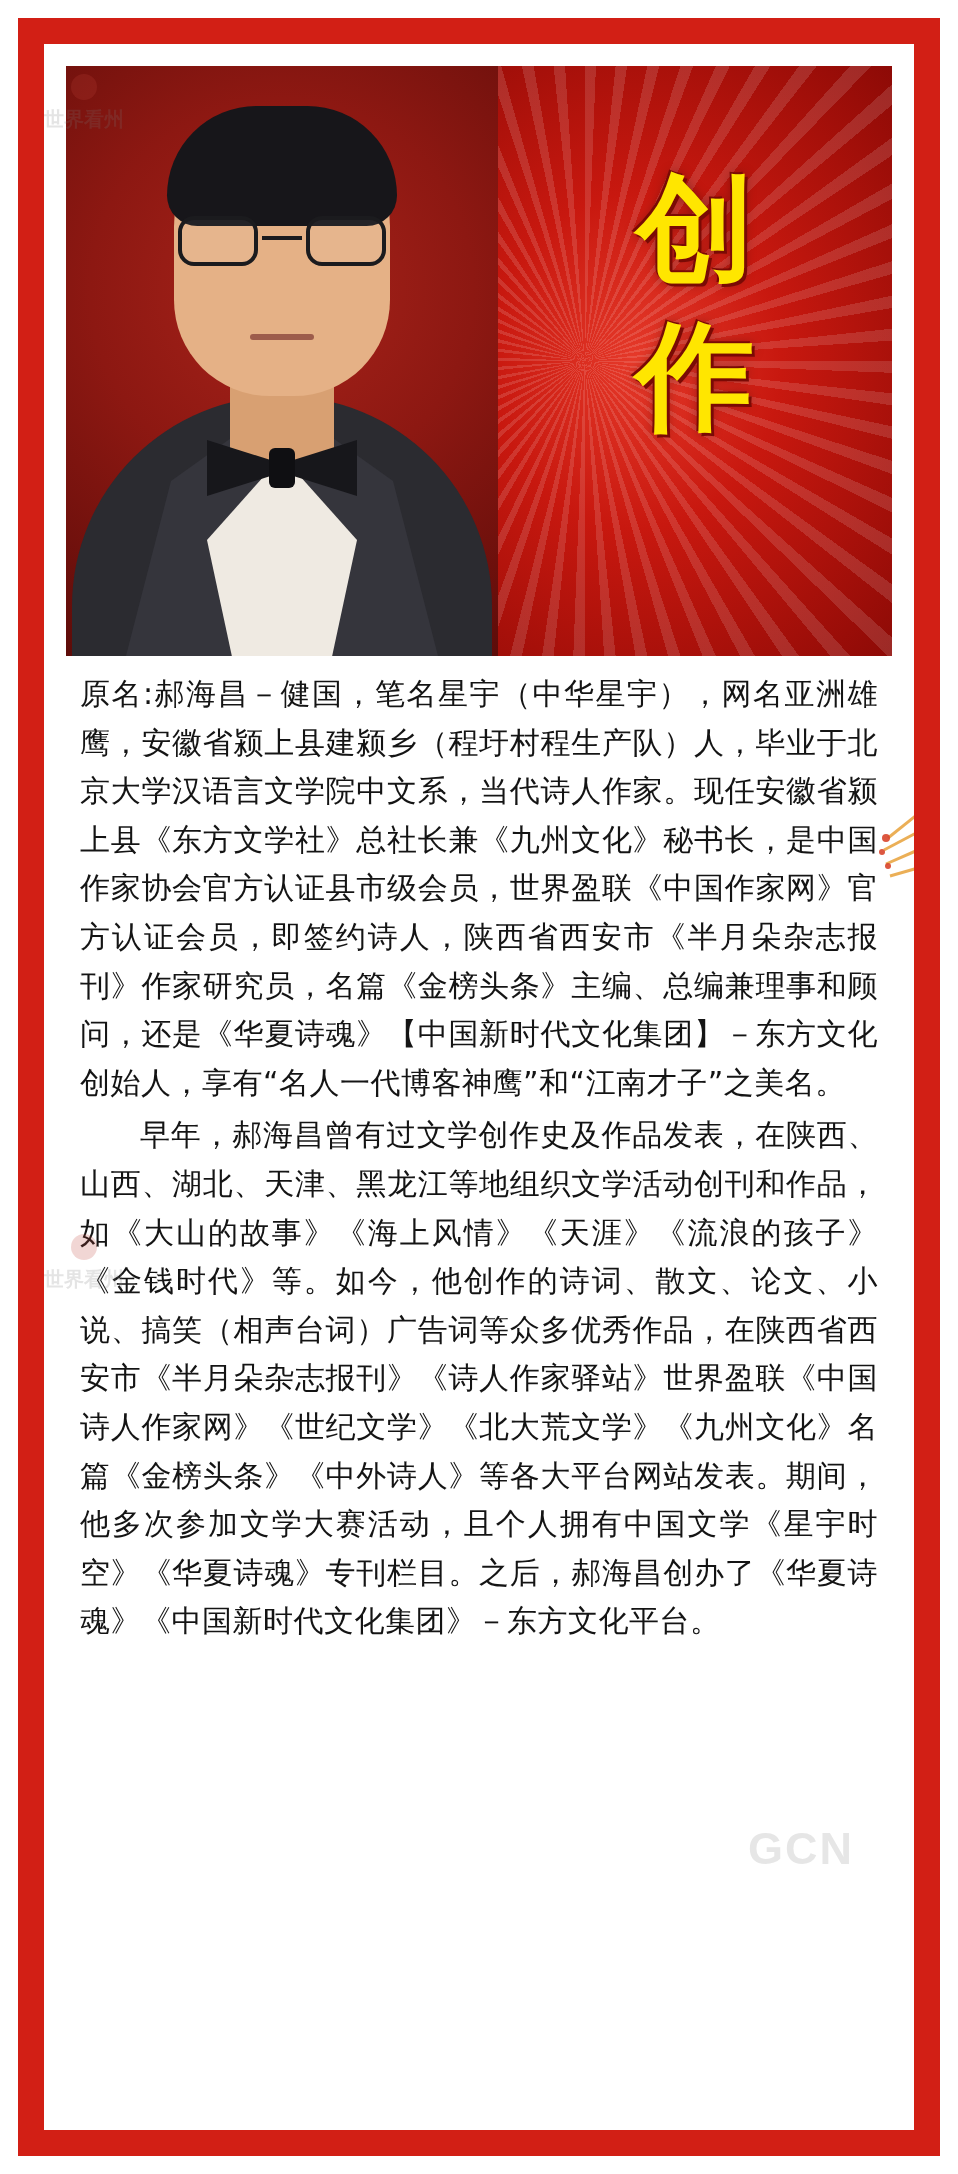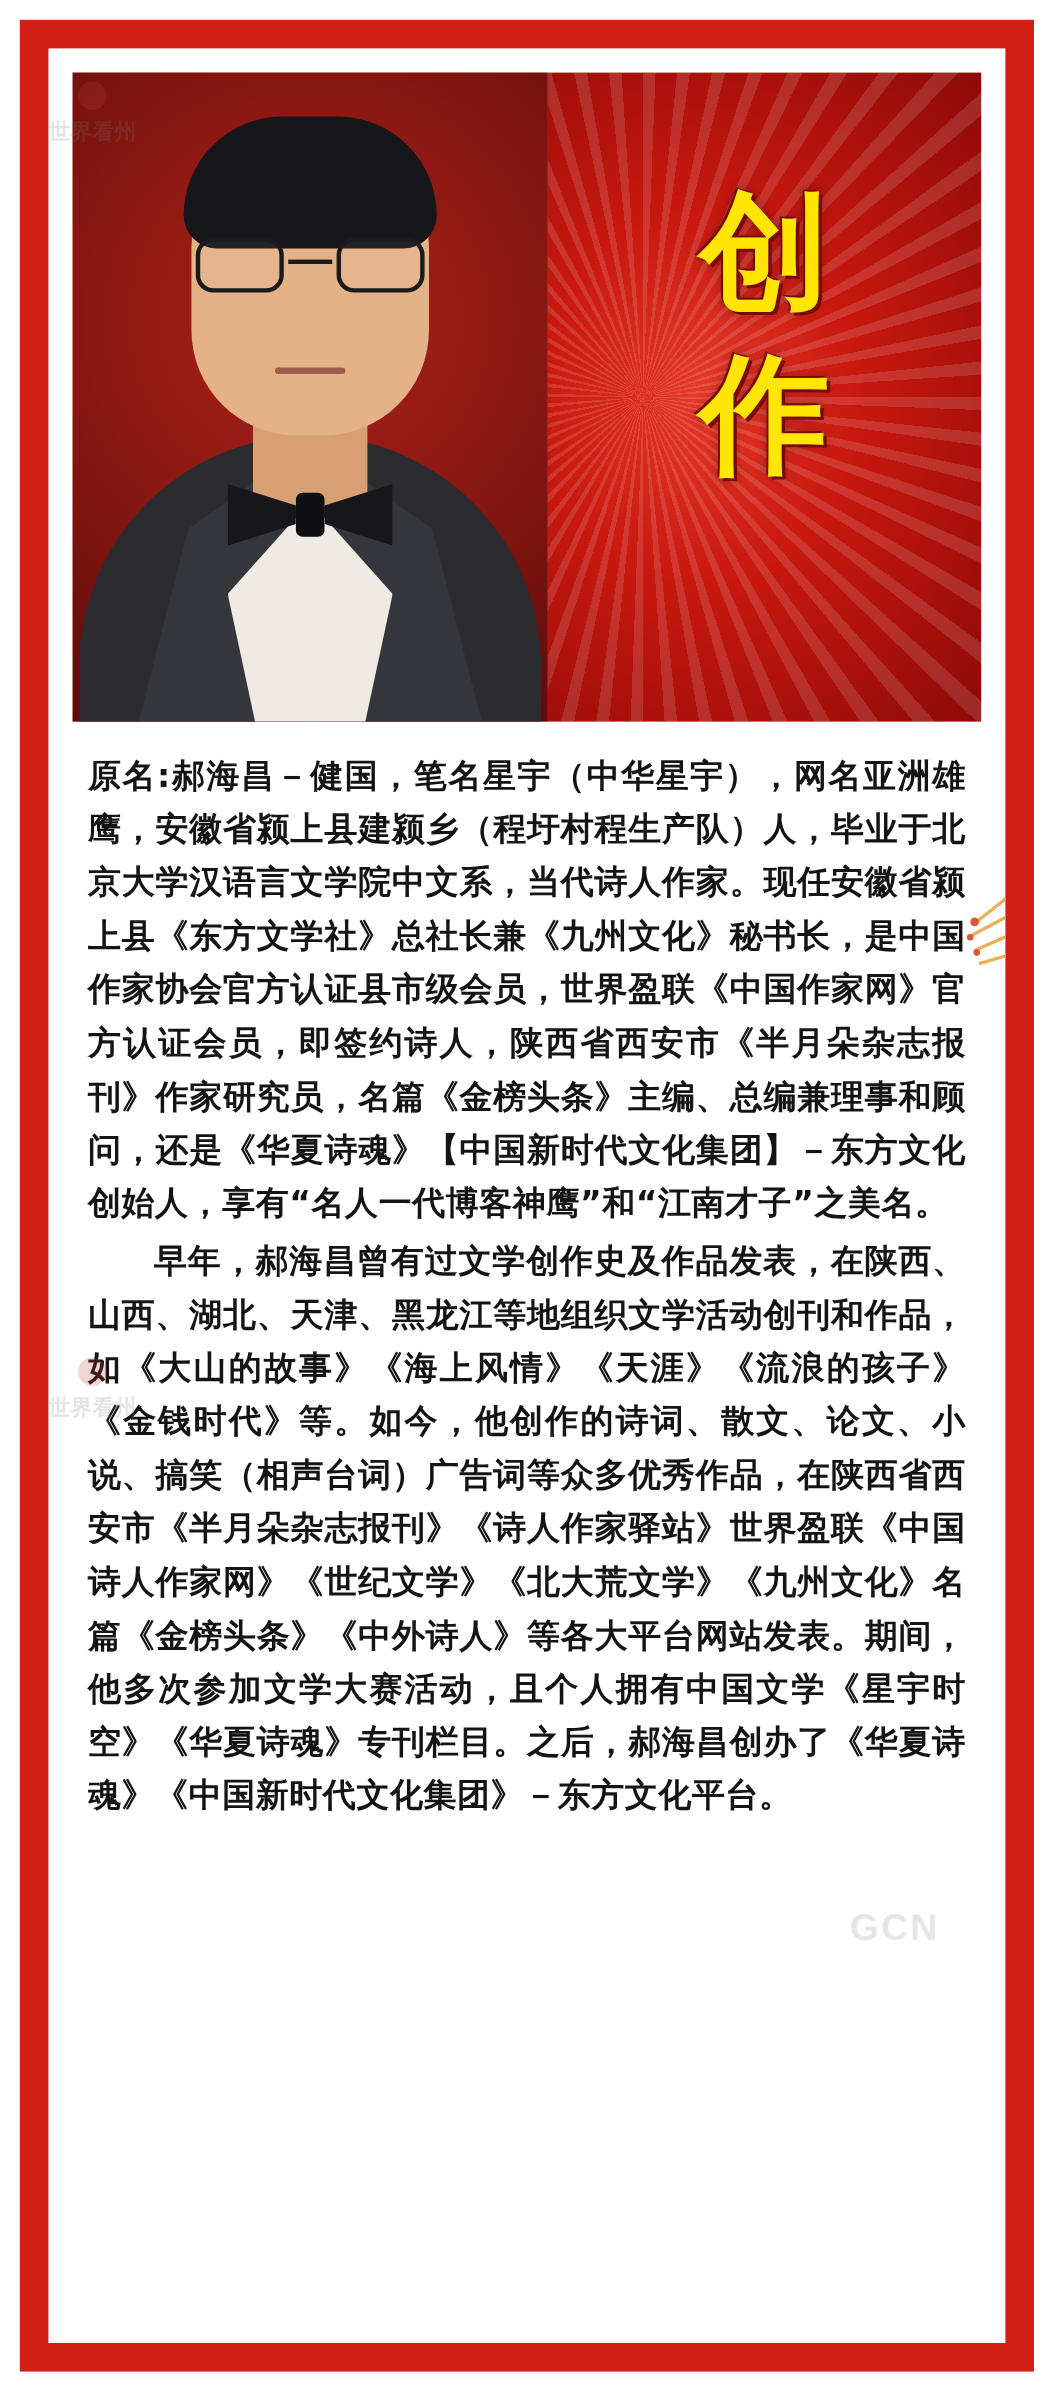--- a/index.html
+++ b/index.html
@@ -222,29 +222,28 @@
   }
   .title-panel .char-wrap {
     position: absolute;
     left: 0;
     right: 0;
     top: 88px;
   }
 
   
   .body-text {
-    margin-top: 26px;
+    margin-top: 14px;
     padding: 0 14px;
     color: #141414;
     font-size: 30px;
     line-height: 1.62;
     letter-spacing: 0.5px;
     text-align: justify;
     font-family: "DejaVu Sans", "Liberation Sans", sans-serif;
-    font-weight: bold;
   }
   .body-text p {
     margin: 0 0 4px 0;
   }
   .body-text p.indent {
     text-indent: 2em;
   }
 
   
   .wm {
@@ -261,21 +260,21 @@
   }
   .wm .dot {
     width: 26px;
     height: 26px;
     border-radius: 50%;
     background: rgba(190,70,60,0.22);
     display: inline-block;
   }
   .wm-a { left: 0px;  top: 1190px; }
   .wm-b { left: 0px;  top: 30px; }
-  .wm-c { right: 60px; top: 1690px; color: rgba(140,140,140,0.22); font-size: 34px; letter-spacing: 2px; }
+  .wm-c { right: 60px; top: 1779px; color: rgba(140,140,140,0.22); font-size: 45px; letter-spacing: 2px; }
 
   .corner-num {
     position: absolute;
     left: 22px;
     top: 16px;
     color: #6e6e6e;
     font-size: 22px;
     font-family: "DejaVu Sans Mono", monospace;
   }
 

